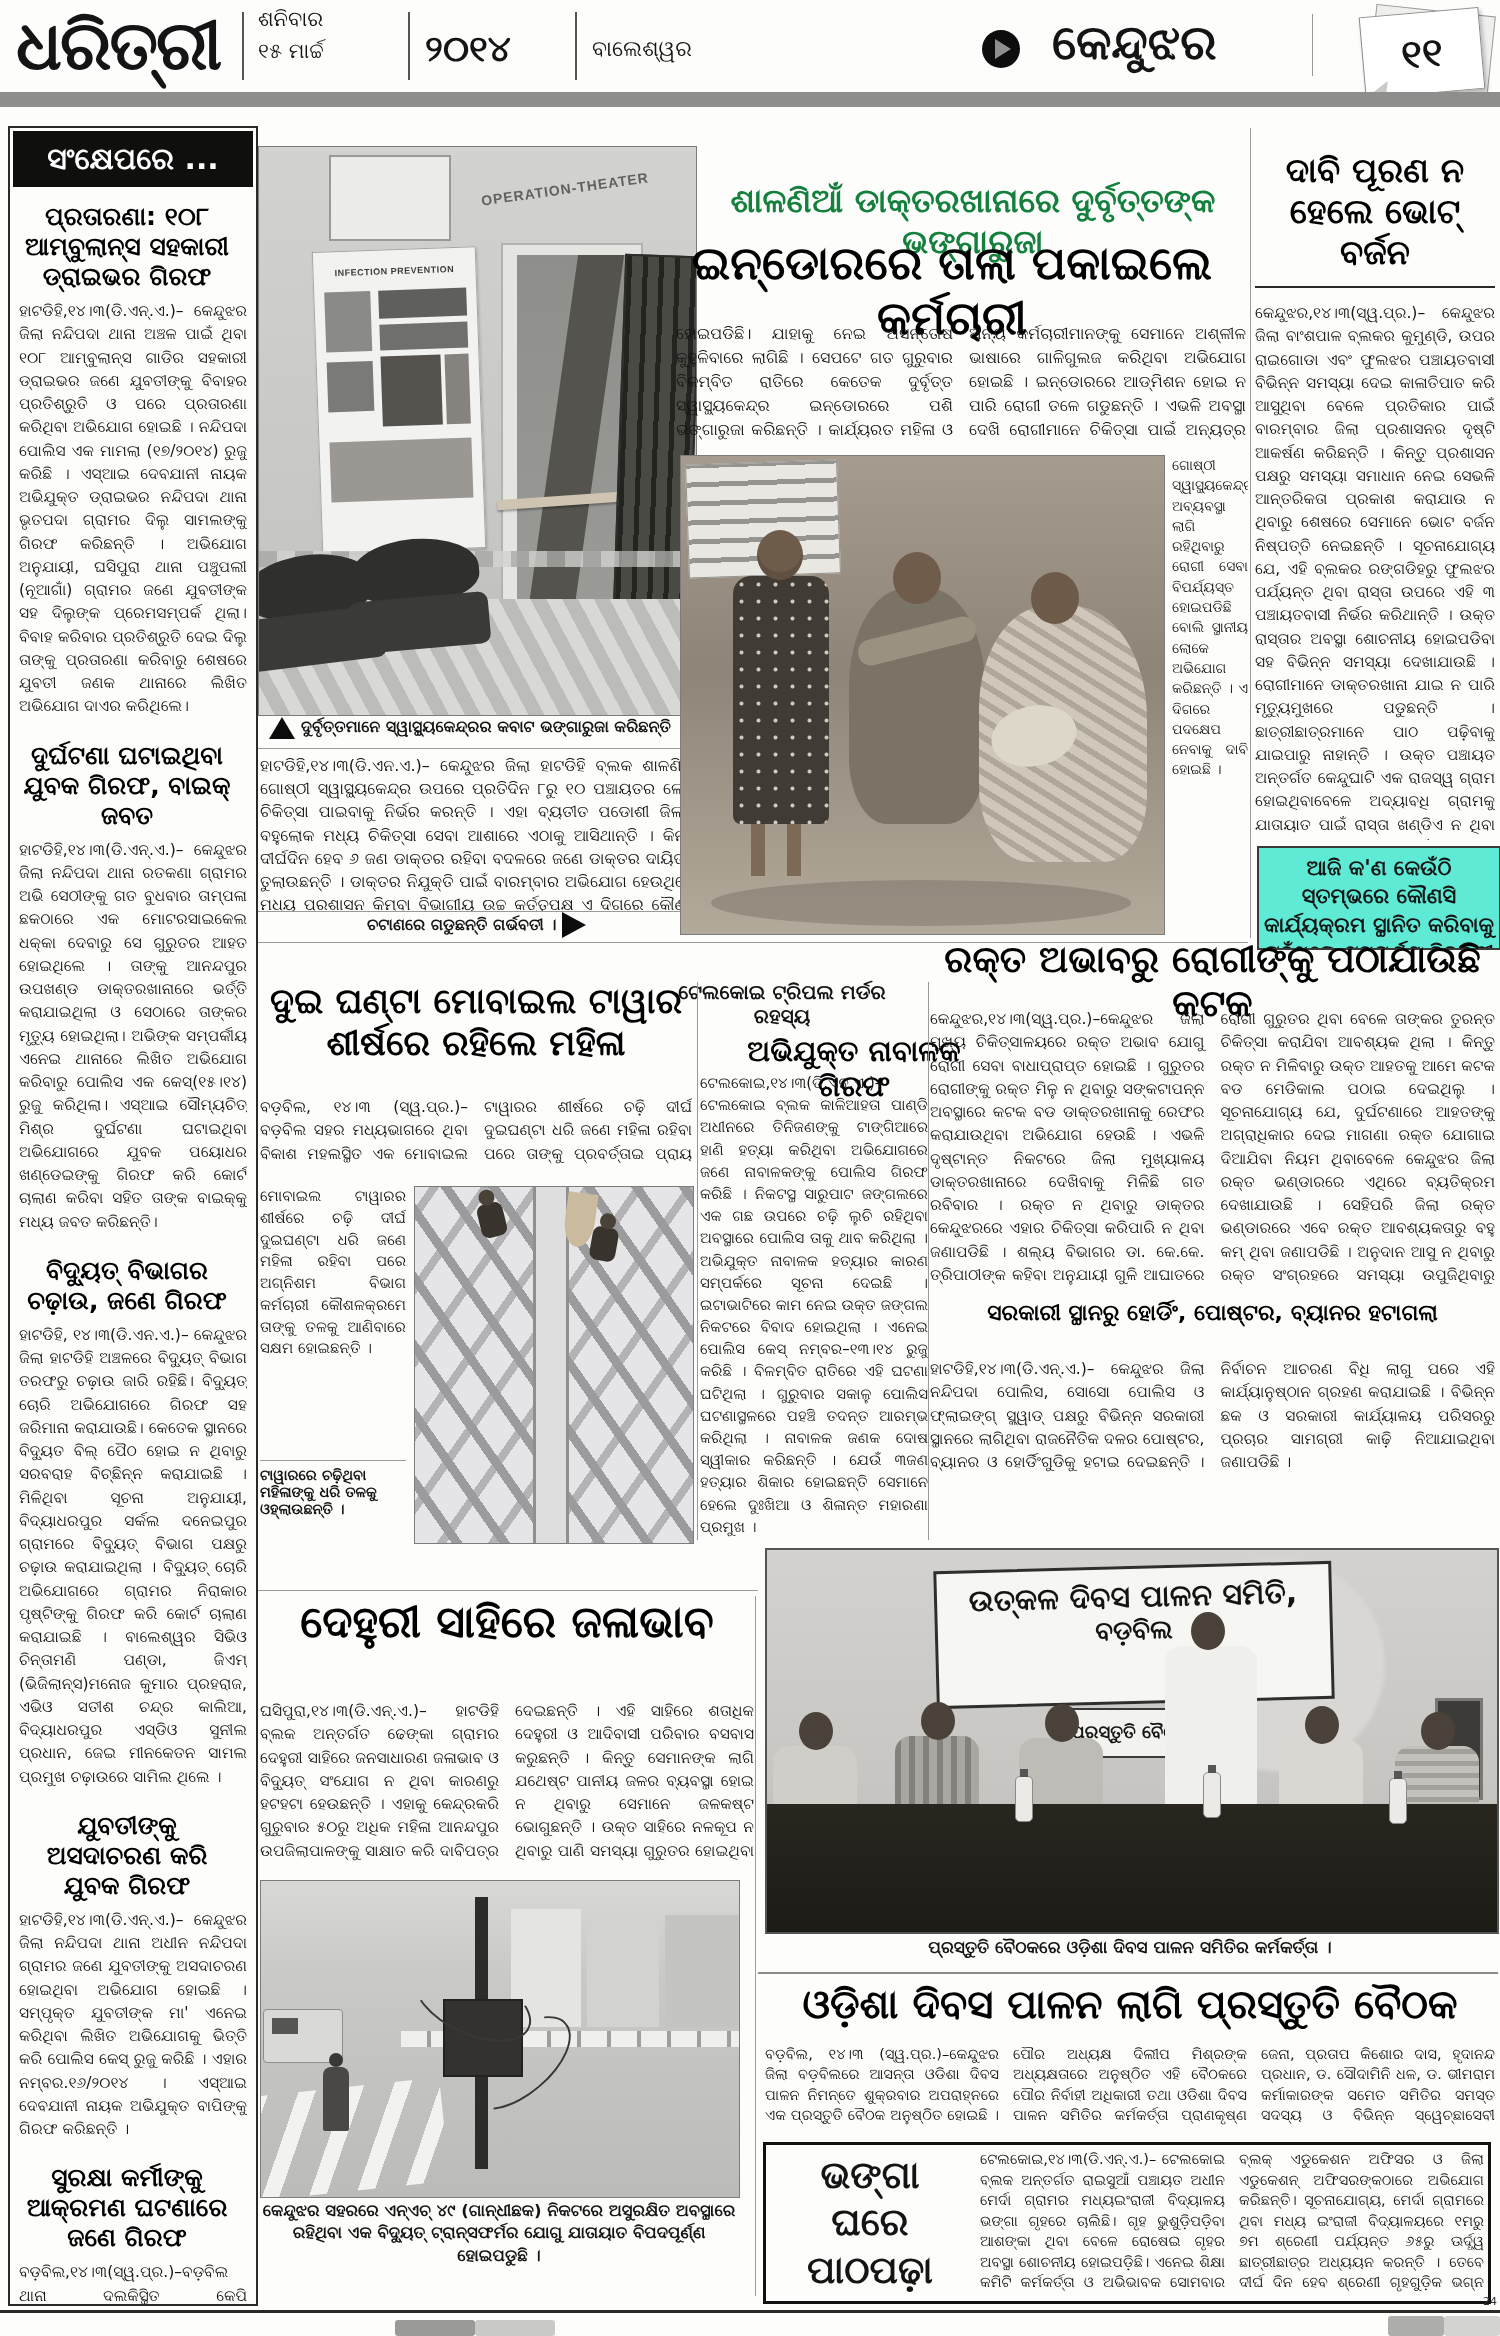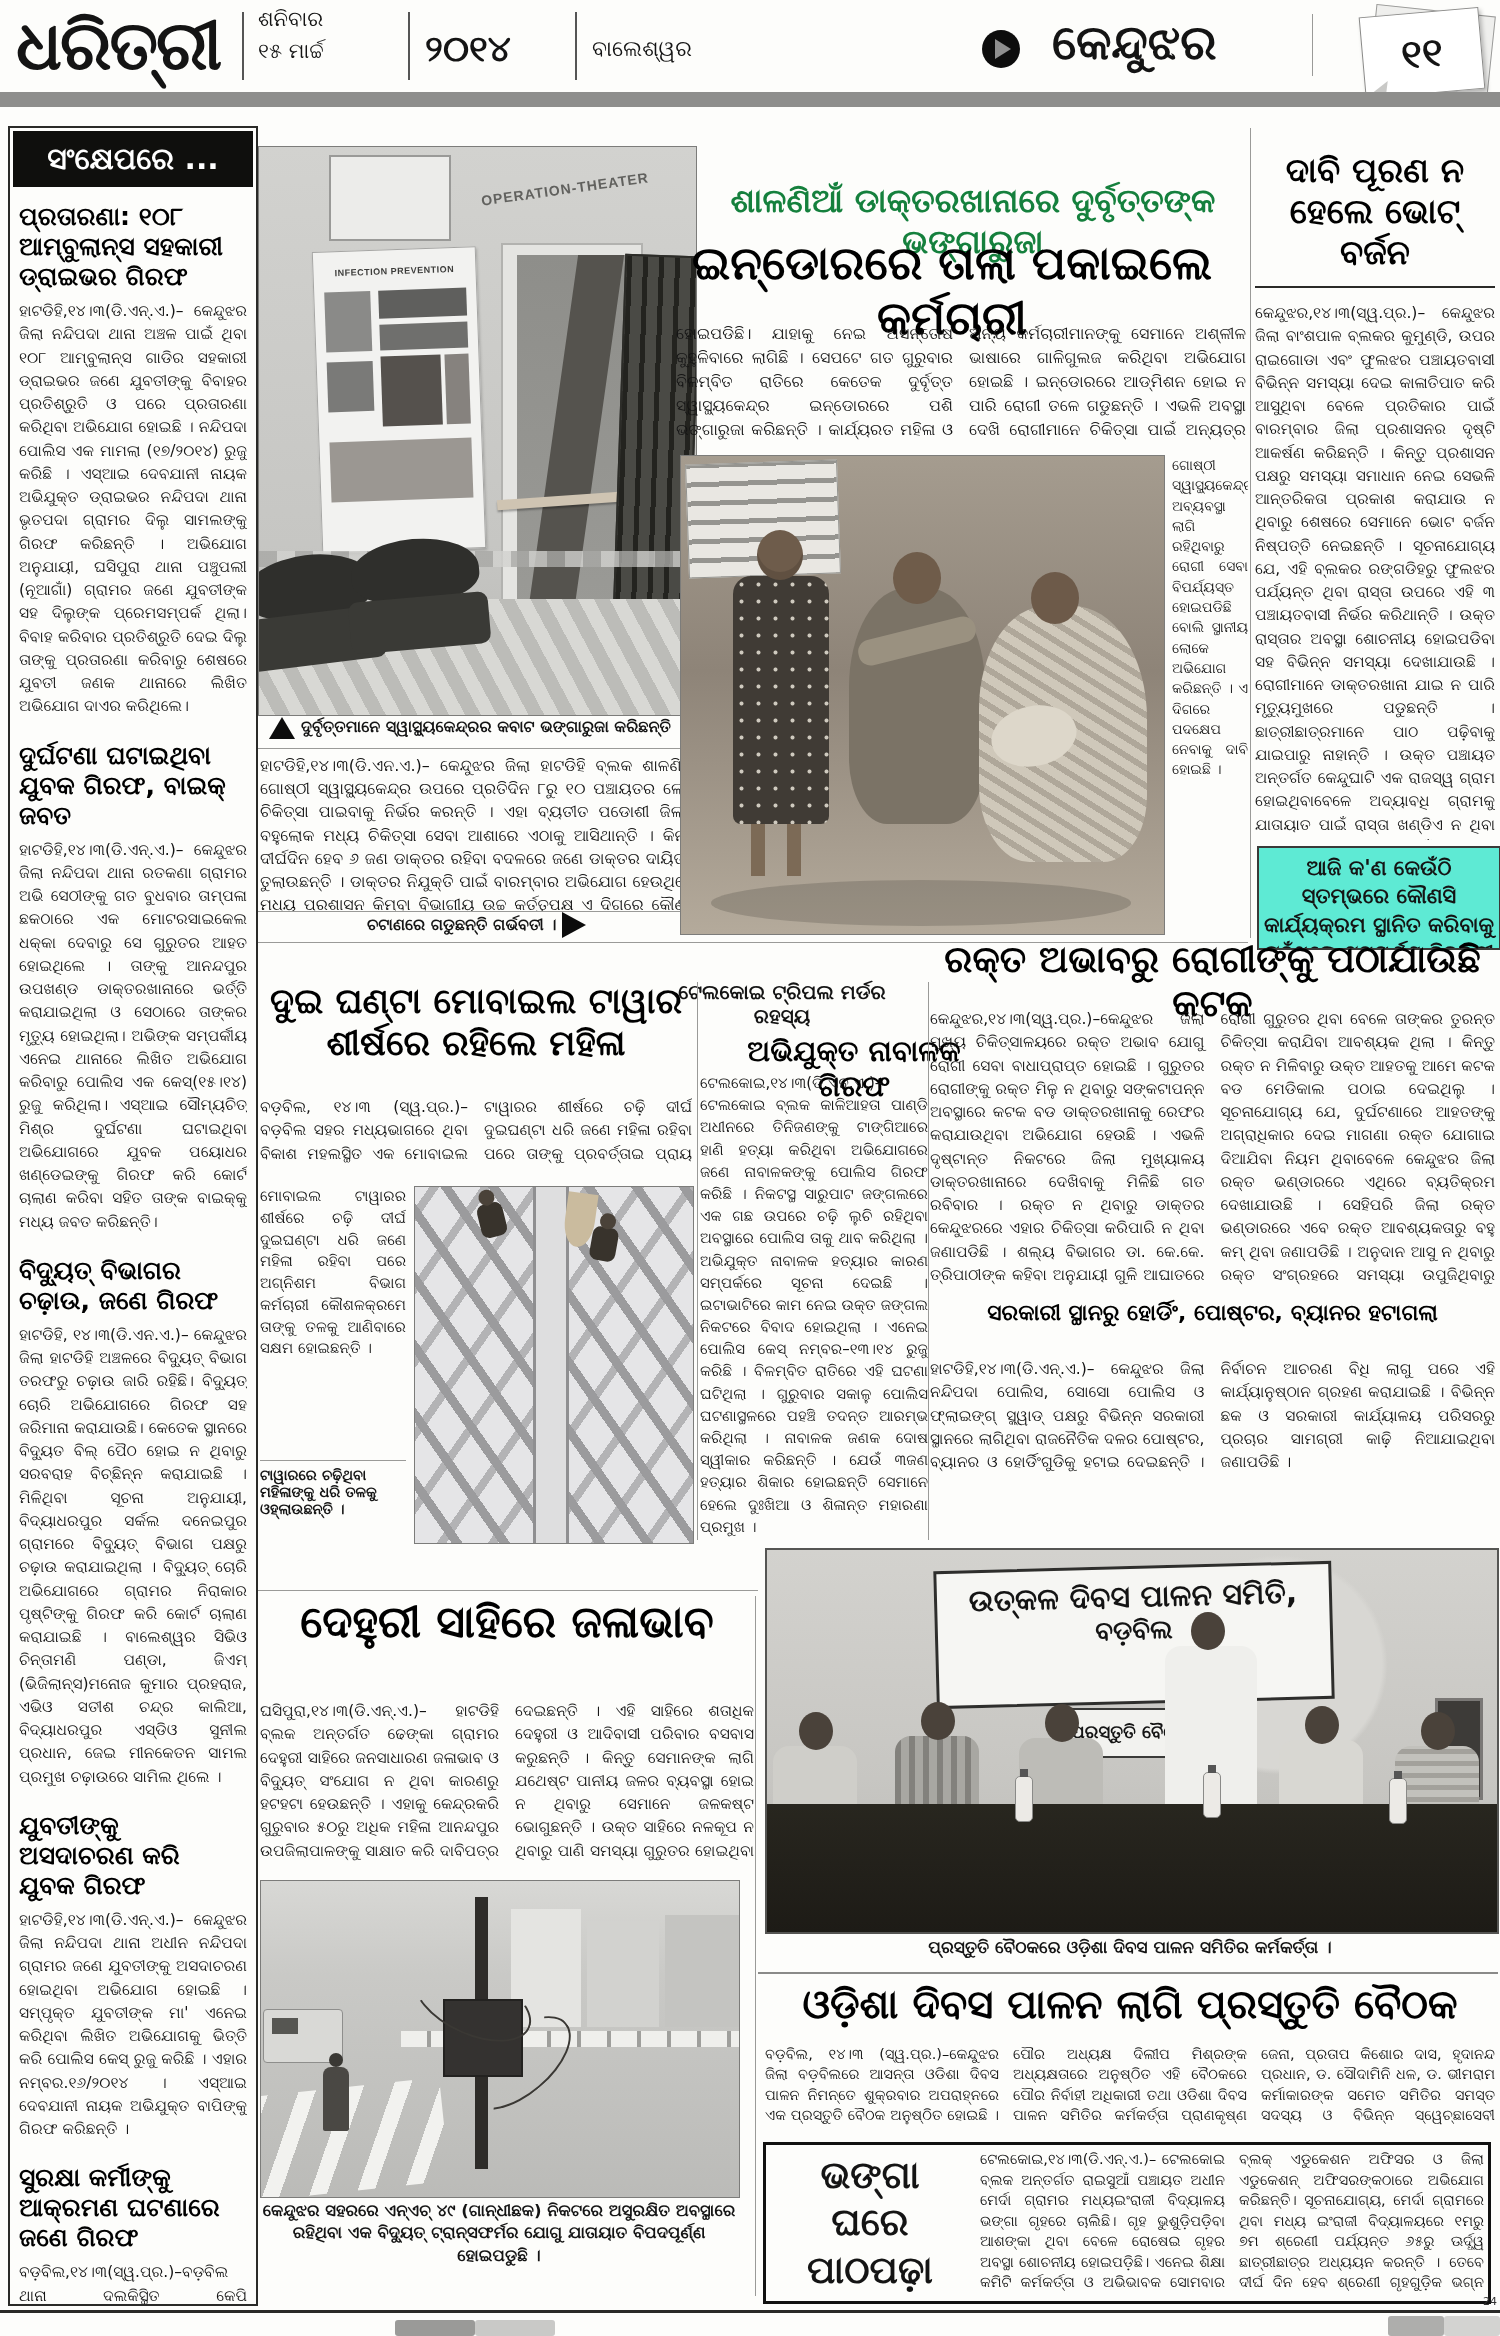--- a/index.html
+++ b/index.html
@@ -32,21 +32,21 @@
     transform:rotate(-5deg);box-shadow:2px 3px 4px rgba(0,0,0,.25);display:flex;align-items:center;justify-content:center;
     font-size:40px;font-weight:bold;}
   #pageflag:before{content:"";position:absolute;left:-6px;bottom:-8px;border-right:26px solid #c9c9c7;
     border-top:26px solid transparent;transform:rotate(12deg);}
   #graybar{left:0;top:92px;width:1500px;height:15px;background:#8e8e8c;}
 
   
   #sidebar{left:8px;top:126px;width:246px;height:2176px;border:2px solid #2a2a28;background:#fdfdfb;overflow:hidden;}
   #sb-head{background:#0f0f0d;color:#fff;font-size:30px;font-weight:bold;padding:10px 12px;margin:3px;}
   .sb-art{padding:6px 9px 10px 9px;}
-  .sb-hl{font-size:25px;text-align:left;margin:6px 12px 8px 0;}
+  .sb-hl{font-size:25px;text-align:center;margin:6px 12px 8px 0;}
   
   .photo{overflow:hidden;background:#c9c9c6;}
   .photo,.pframe{border:1px solid #7c7c7a;}
   .cap{font-size:16px;line-height:1.35;font-weight:600;}
   .tri-up{display:inline-block;width:0;height:0;border-bottom:22px solid #0c0c0c;border-left:13px solid transparent;border-right:13px solid transparent;vertical-align:middle;}
   .tri-right{display:inline-block;width:0;height:0;border-left:24px solid #0c0c0c;border-top:13px solid transparent;border-bottom:13px solid transparent;vertical-align:middle;}
 
   
   #ph-hosp{left:258px;top:146px;width:437px;height:568px;background:linear-gradient(180deg,#d2d2cf 0%,#c6c6c3 70%,#b8b8b5 100%);}
   .hx-box{position:absolute;left:70px;top:8px;width:118px;height:82px;background:#ececea;border:2px solid #9a9a98;}

